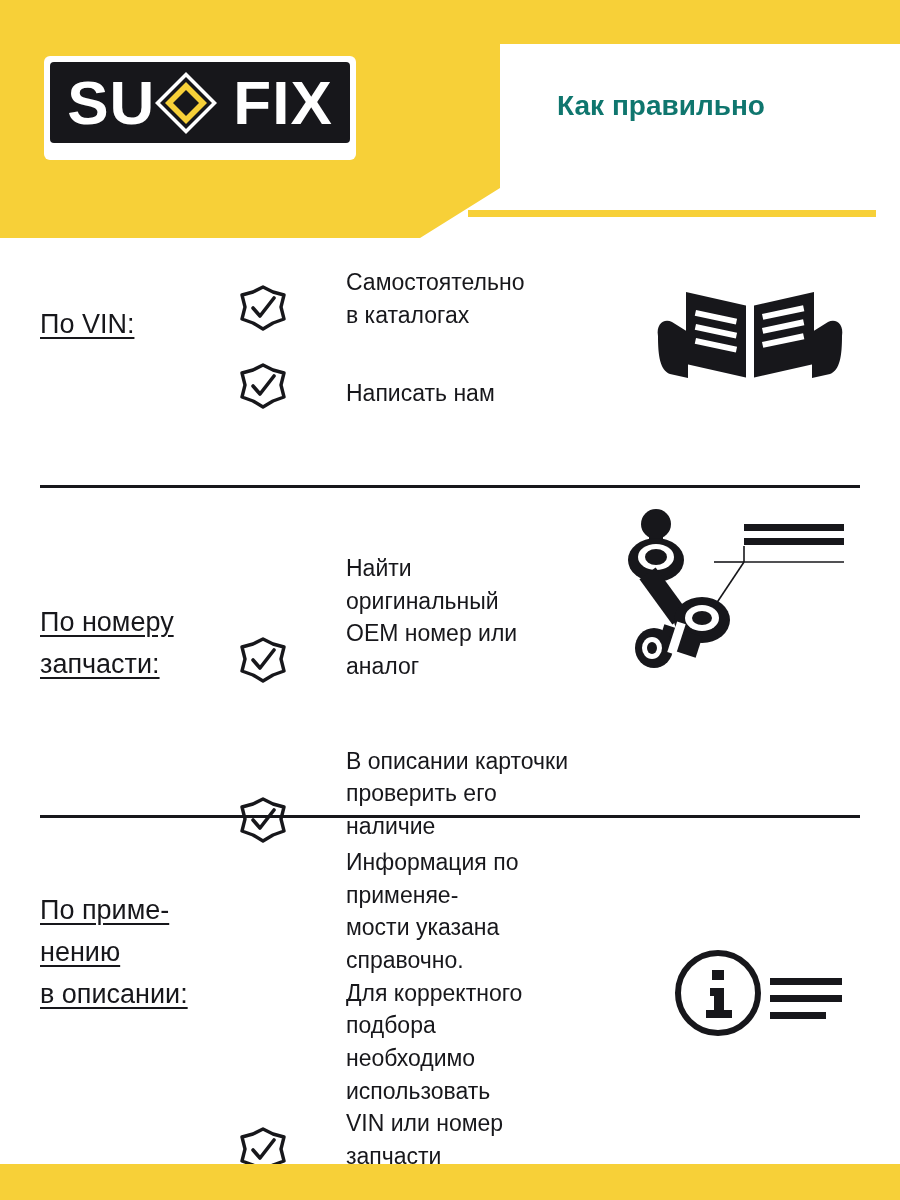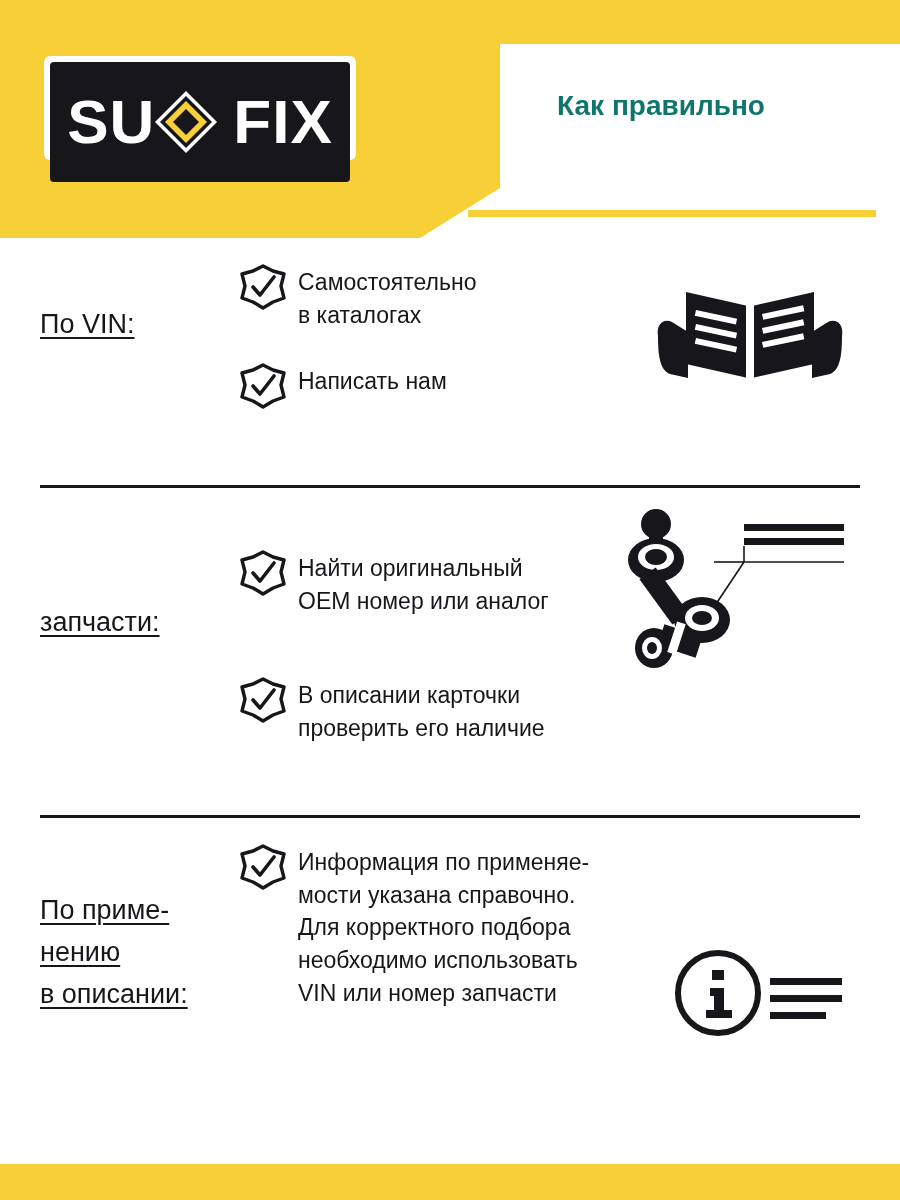--- a/index.html
+++ b/index.html
@@ -42,21 +42,21 @@
     height: 104px;
     background: #ffffff;
     border-radius: 6px;
     box-shadow: 0 0 0 0 #fff;
   }
   .logo-inner {
     position: absolute;
     left: 6px;
     top: 6px;
     width: 300px;
-    height: 120px;
+    height: 81px;
     background: #17171b;
     border-radius: 4px;
     display: flex;
     align-items: center;
     justify-content: center;
   }
   .logo-text {
     font-family: "Liberation Sans", sans-serif;
     font-weight: bold;
     font-size: 62px;
@@ -133,22 +133,23 @@
     display: inline;
     text-align: right;
   }
   .row-items {
     flex: 1 1 auto;
     display: flex;
     flex-direction: column;
   }
   .item {
     display: flex;
-    align-items: flex-start;
+    align-items: flex-end;
     margin-bottom: 10px;
+    gap: 48px;
   }
   .check {
     flex: 0 0 auto;
     width: 46px;
     height: 46px;
     margin-right: 12px;
     margin-top: 2px;
   }
   .check svg { display: block; }
   .item-text {
@@ -280,20 +281,21 @@
 
         <rect x="96" y="36" width="8" height="78" fill="#ffffff"></rect>
       </svg>
     </div>
 
     <div class="row-divider" style="bottom:0;"></div>
   </div>
 
   <div class="row" id="row2">
     <div class="row-label">
+      <div><span class="u">По номеру</span></div>
       <div><span class="u">запчасти:</span></div>
     </div>
 
     <div class="row-items">
       <div class="item" style="margin-top:34px;">
         <span class="check">
           <svg width="46" height="46" viewBox="0 0 46 46">
             <path d="M23 2 L33 7 L44 10 L41 22 L44 34 L33 38 L23 44 L13 38 L2 34 L5 22 L2 10 L13 7 Z" fill="none" stroke="#17171b" stroke-width="3.4" stroke-linejoin="round"></path>
             <polyline points="13,23 20,31 34,13" fill="none" stroke="#17171b" stroke-width="3.6" stroke-linecap="round" stroke-linejoin="round"></polyline>
           </svg>

